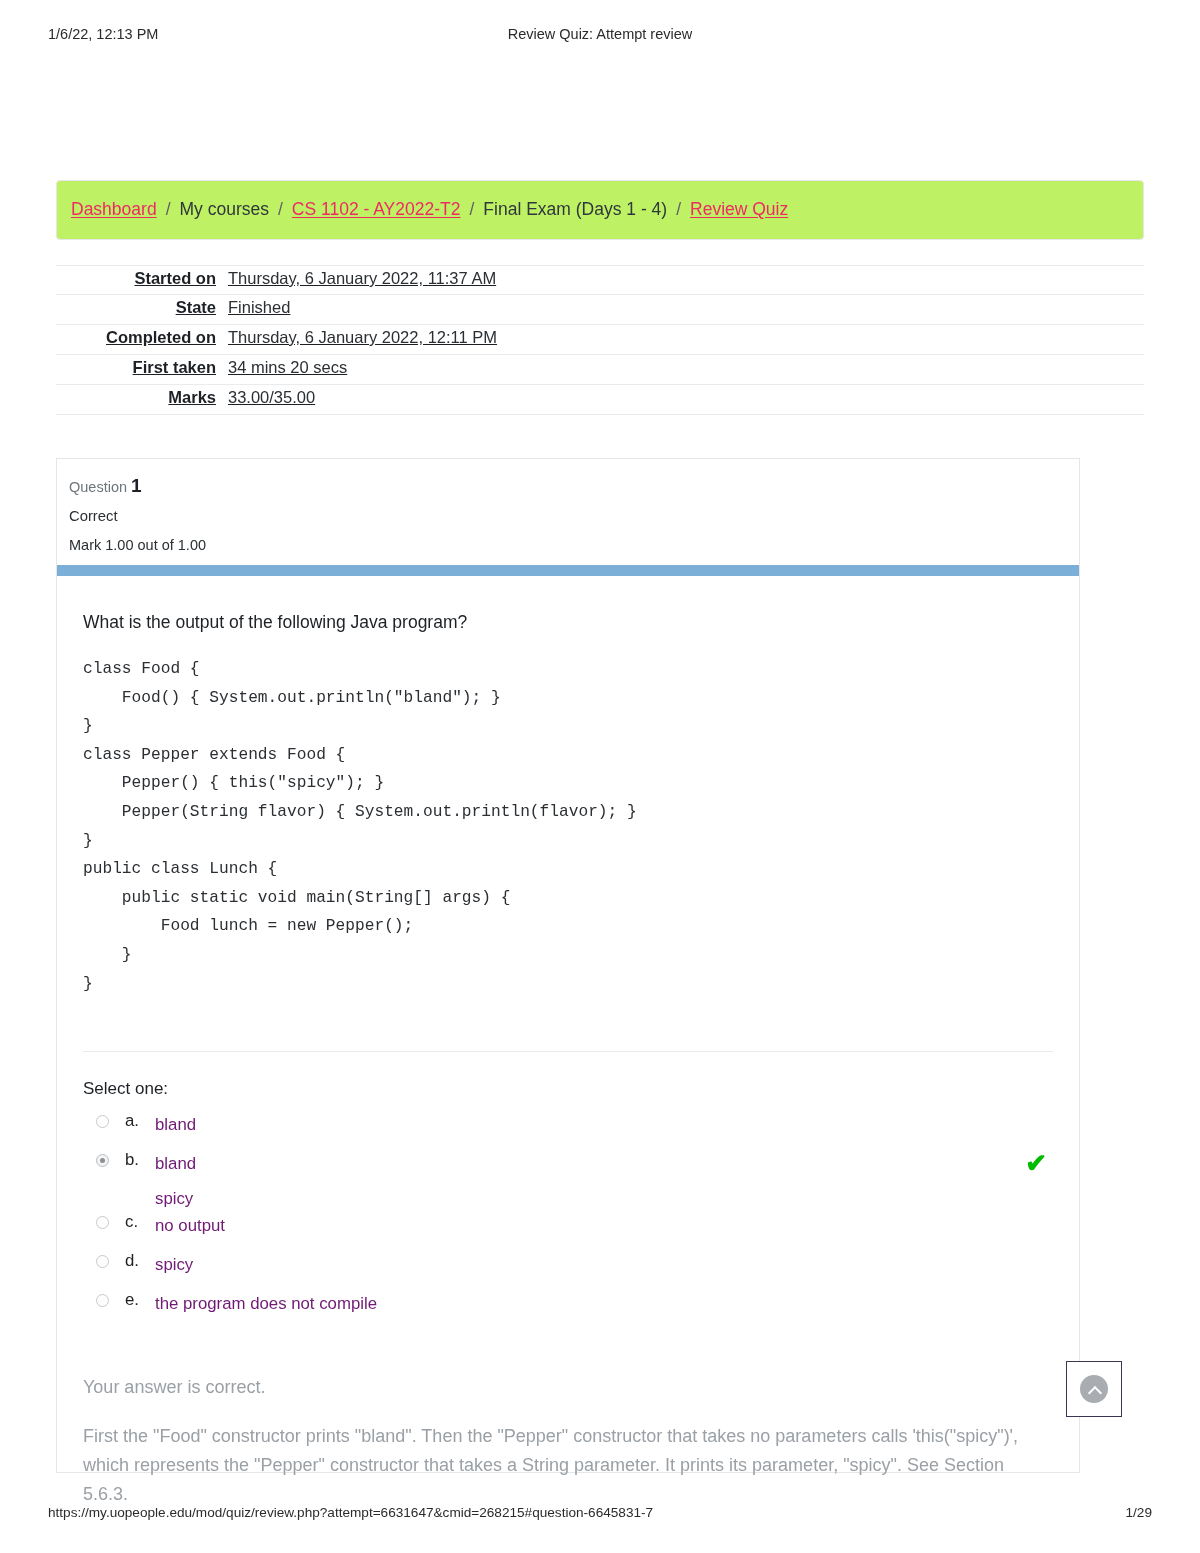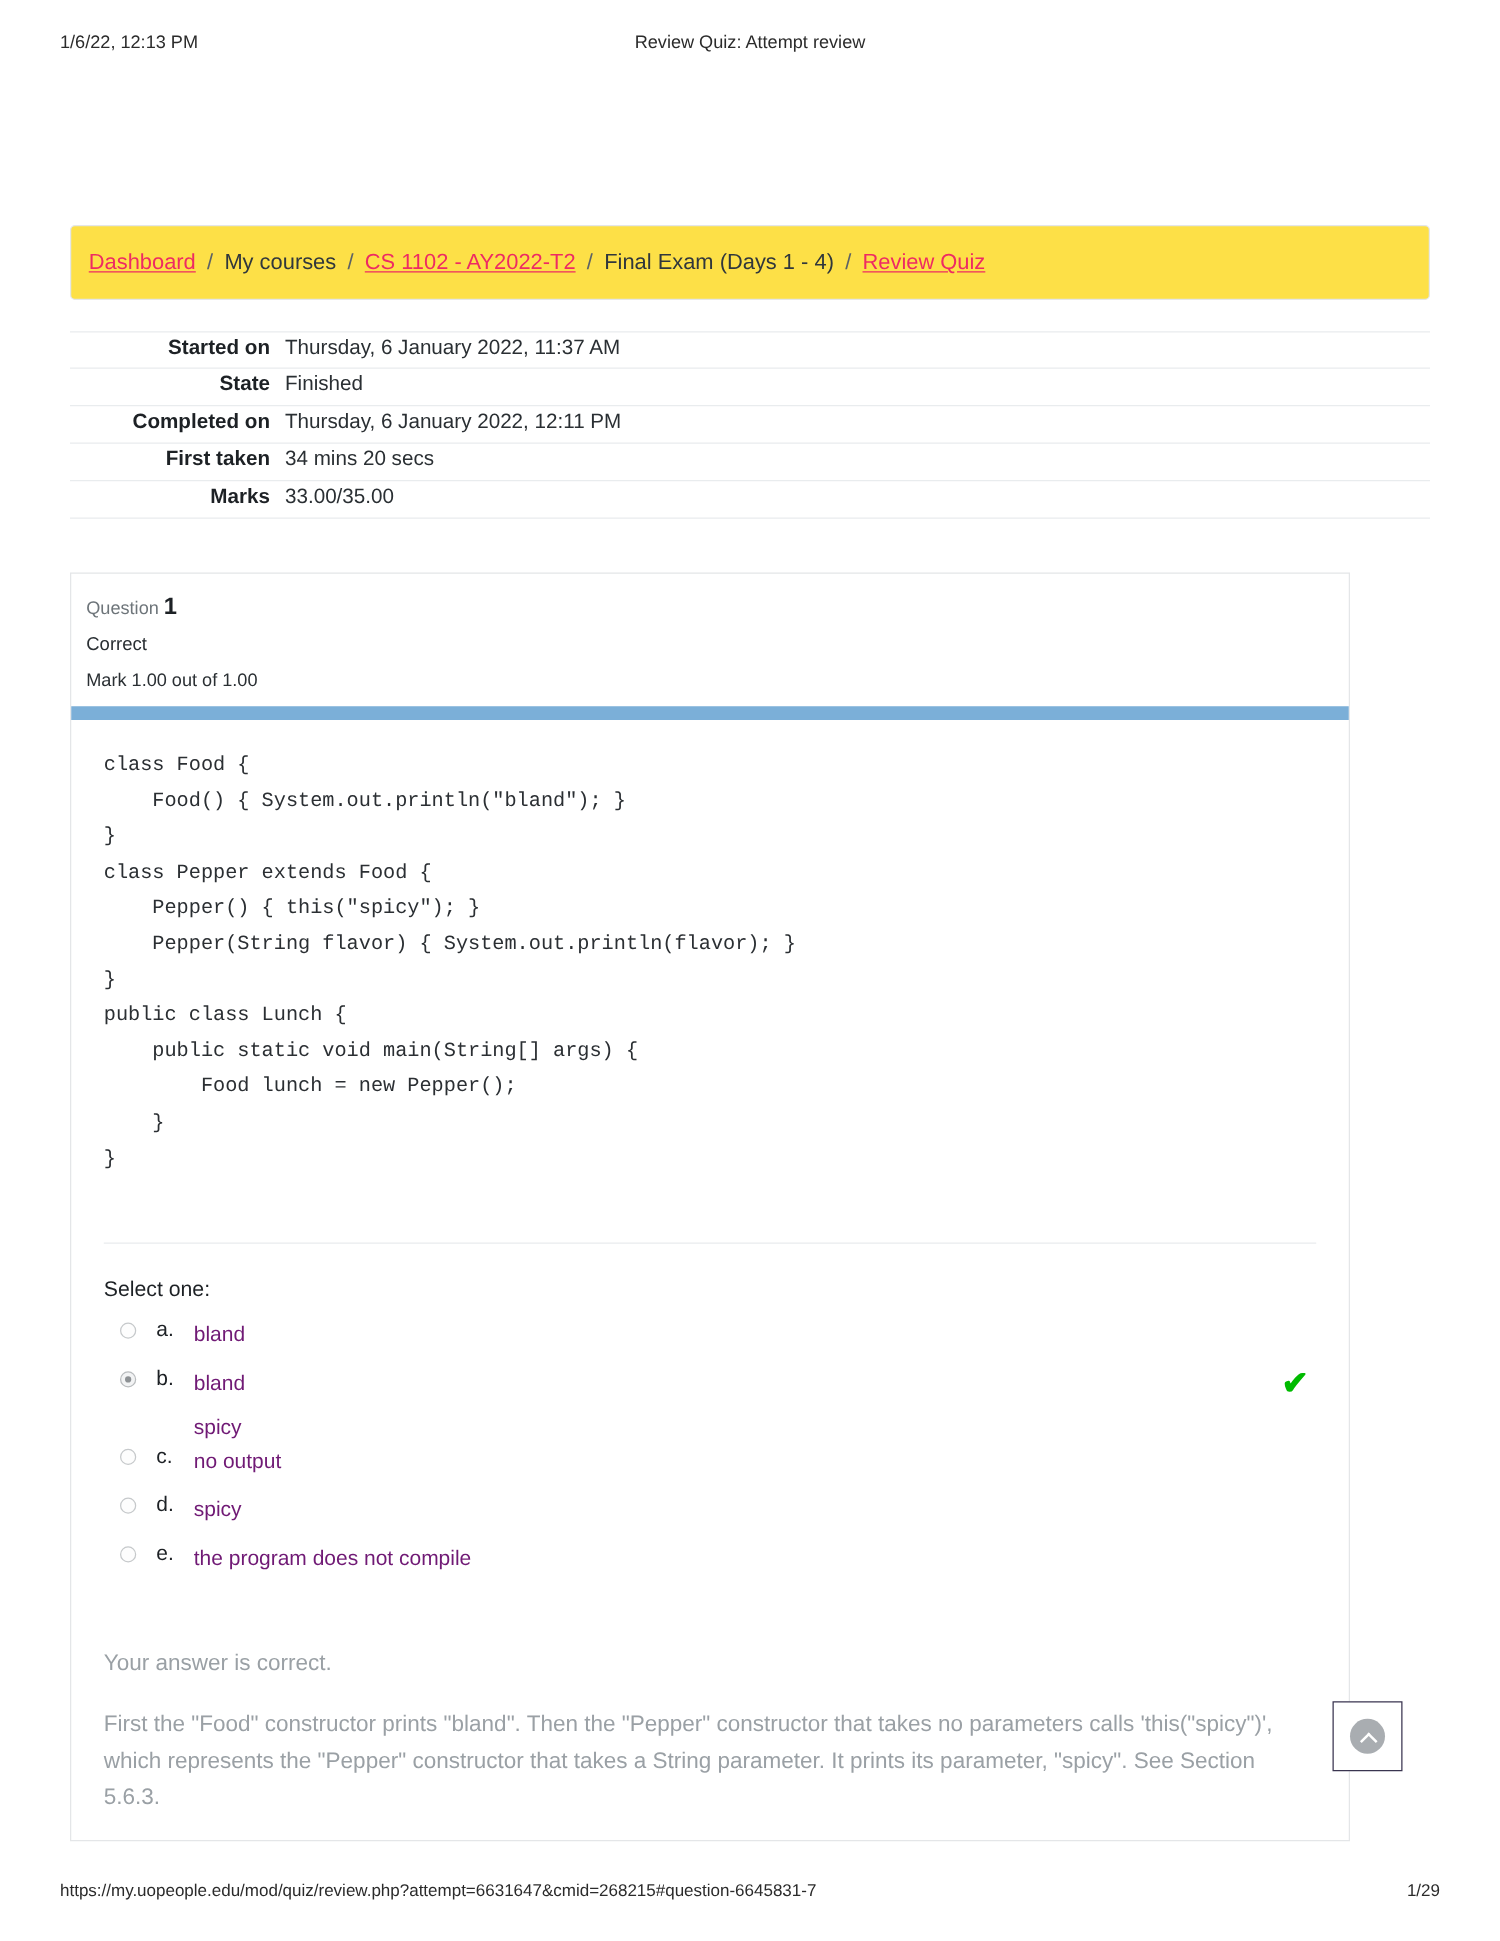--- a/index.html
+++ b/index.html
@@ -41,21 +41,21 @@
 
   
   .breadcrumb-bar {
     position: absolute;
     left: 56px;
     top: 180px;
     width: 1088px;
     height: 60px;
     border: 1px solid #e4e6e8;
     border-radius: 4px;
-    background: #fde047;
+    background: #bef264;
     display: flex;
     align-items: center;
     padding: 0 14px;
   }
   .crumb {
     font-size: 17.5px;
     color: #30373c;
     white-space: nowrap;
     line-height: 1;
   }
@@ -78,20 +78,21 @@
     left: 56px;
     top: 265px;
     width: 1088px;
   }
   .summary-row {
     display: flex;
     align-items: baseline;
     border-bottom: 1px solid #e9ecee;
     height: 30px;
     padding-top: 3px;
+    text-decoration: underline;
   }
   .summary-row:first-child { border-top: 1px solid #e9ecee; }
   .sum-label {
     width: 172px;
     text-align: right;
     font-weight: bold;
     font-size: 16.5px;
     color: #1d2125;
     padding-right: 12px;
     white-space: nowrap;
@@ -323,20 +324,21 @@
 <section class="question-box">
 
   <div class="q-info">
     <div class="q-no"><span>Question</span> <b>1</b></div>
     <div class="q-state">Correct</div>
     <div class="q-mark">Mark 1.00 out of 1.00</div>
   </div>
   <div class="q-accent"></div>
 
   <div class="q-body">
+    <p class="q-text">What is the output of the following Java program?</p>
     <pre class="q-code">class Food {
     Food() { System.out.println("bland"); }
 }
 class Pepper extends Food {
     Pepper() { this("spicy"); }
     Pepper(String flavor) { System.out.println(flavor); }
 }
 public class Lunch {
     public static void main(String[] args) {
         Food lunch = new Pepper();

